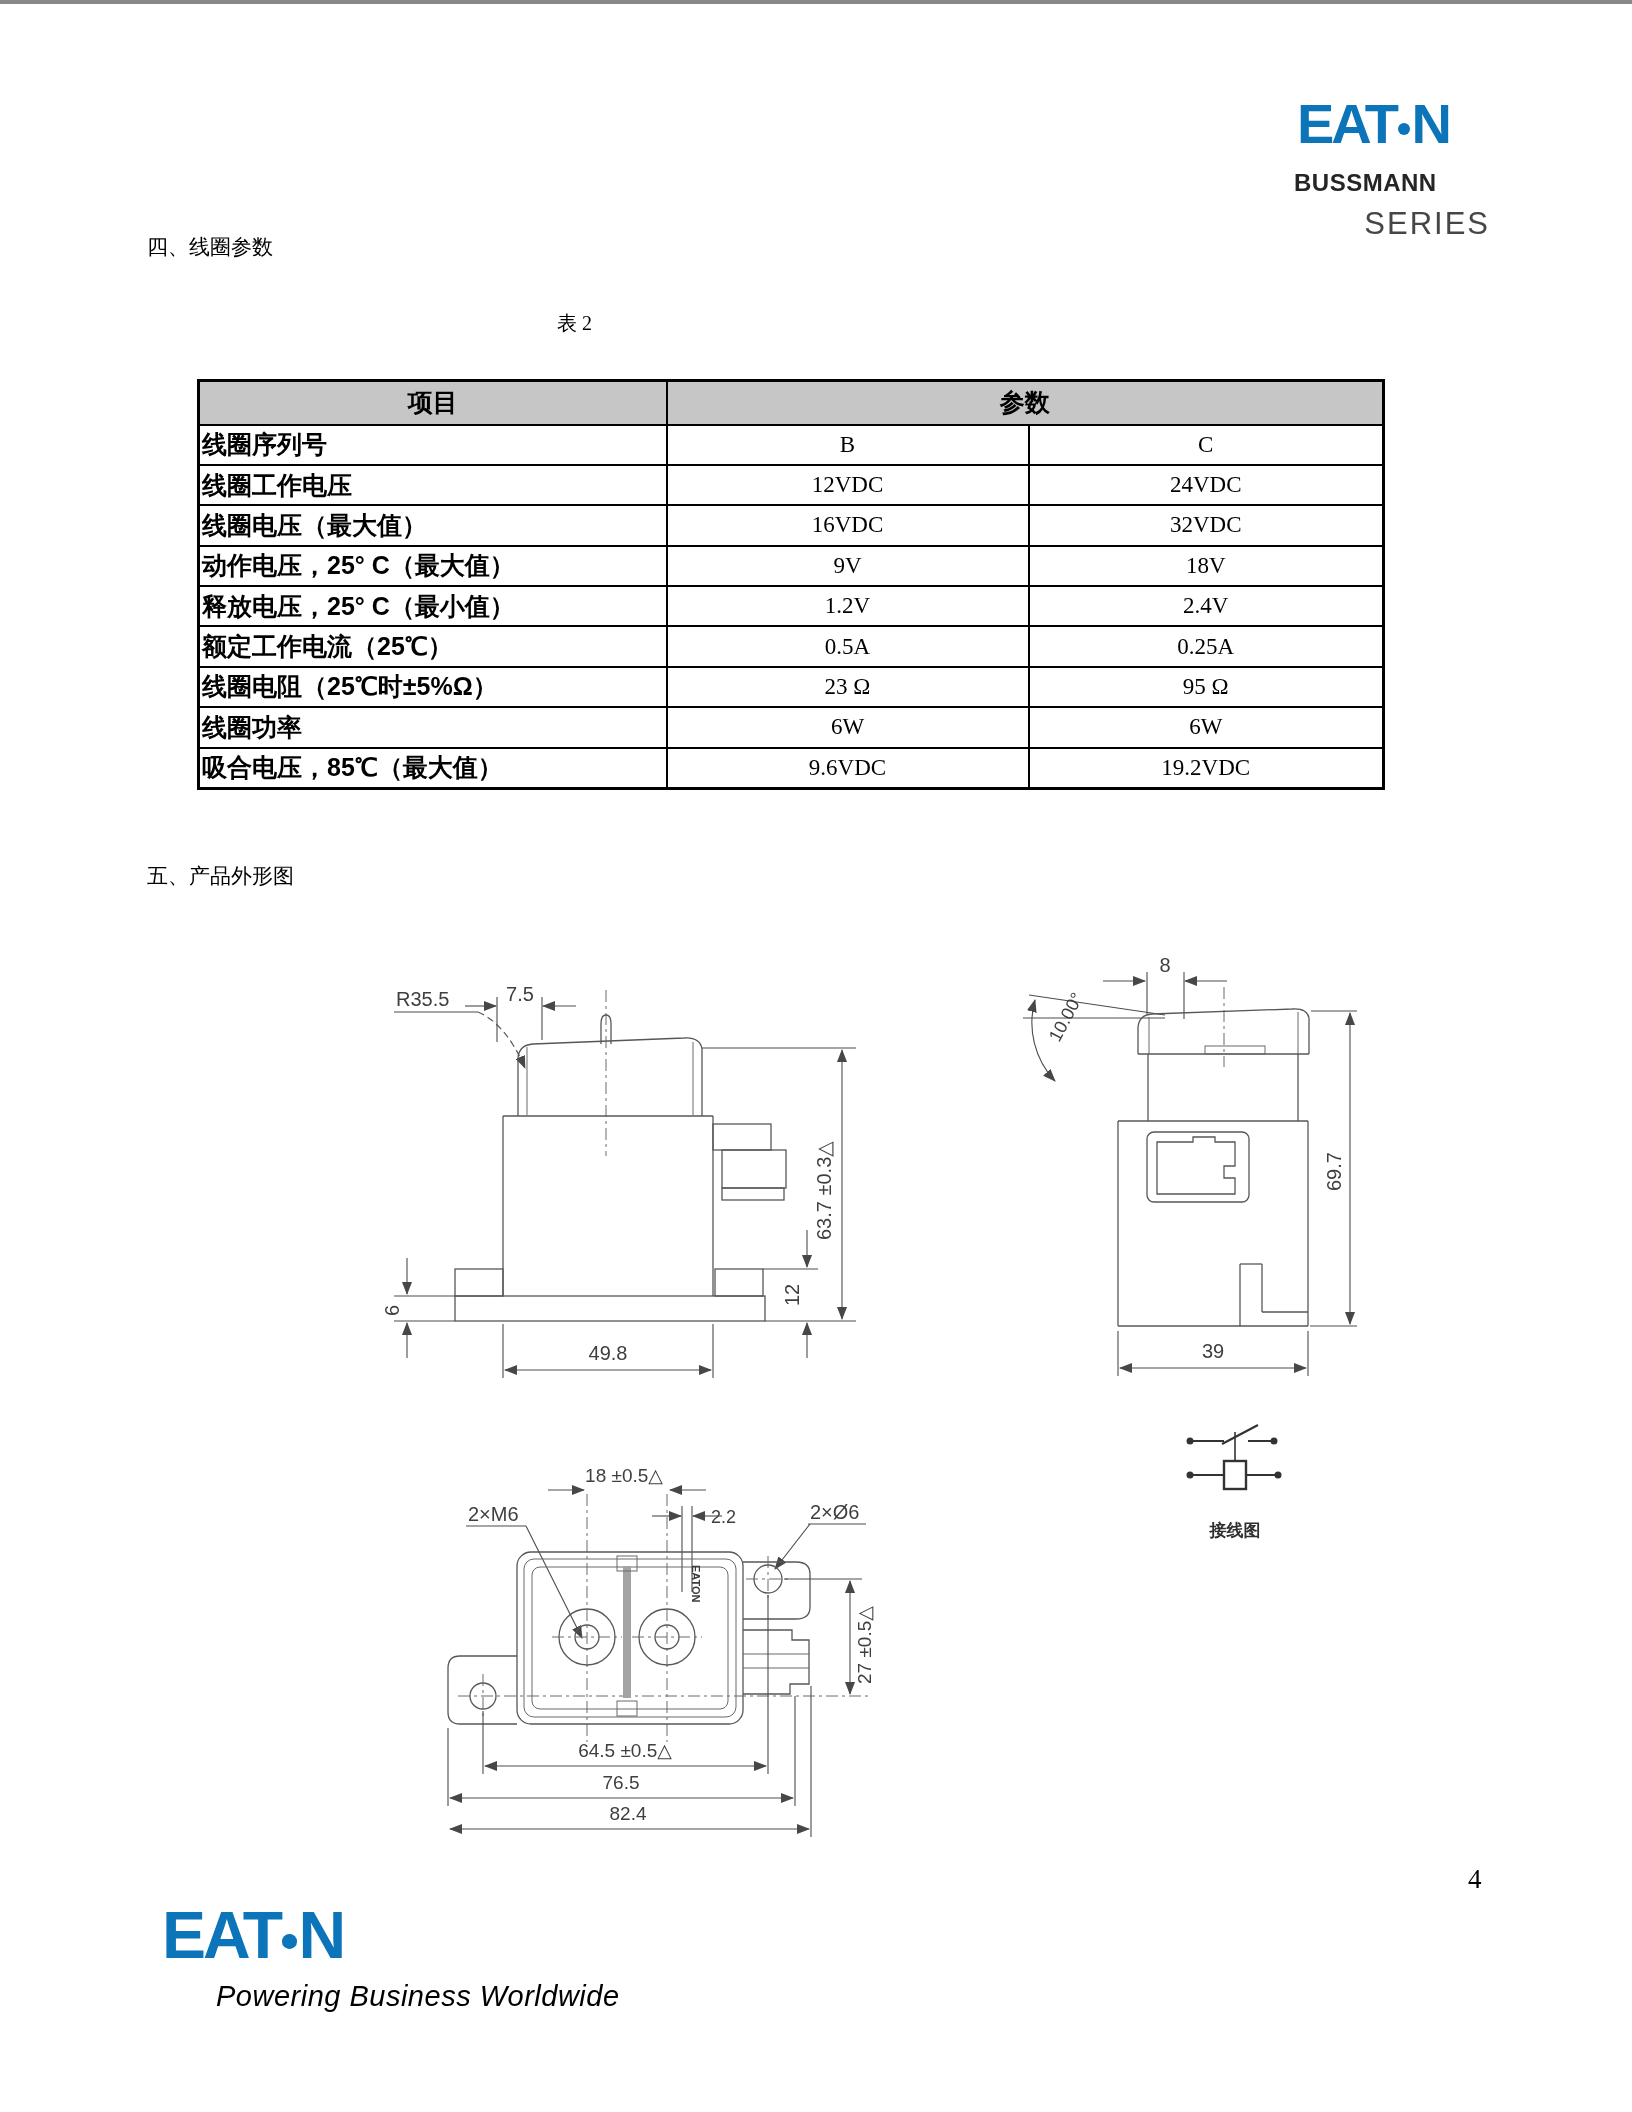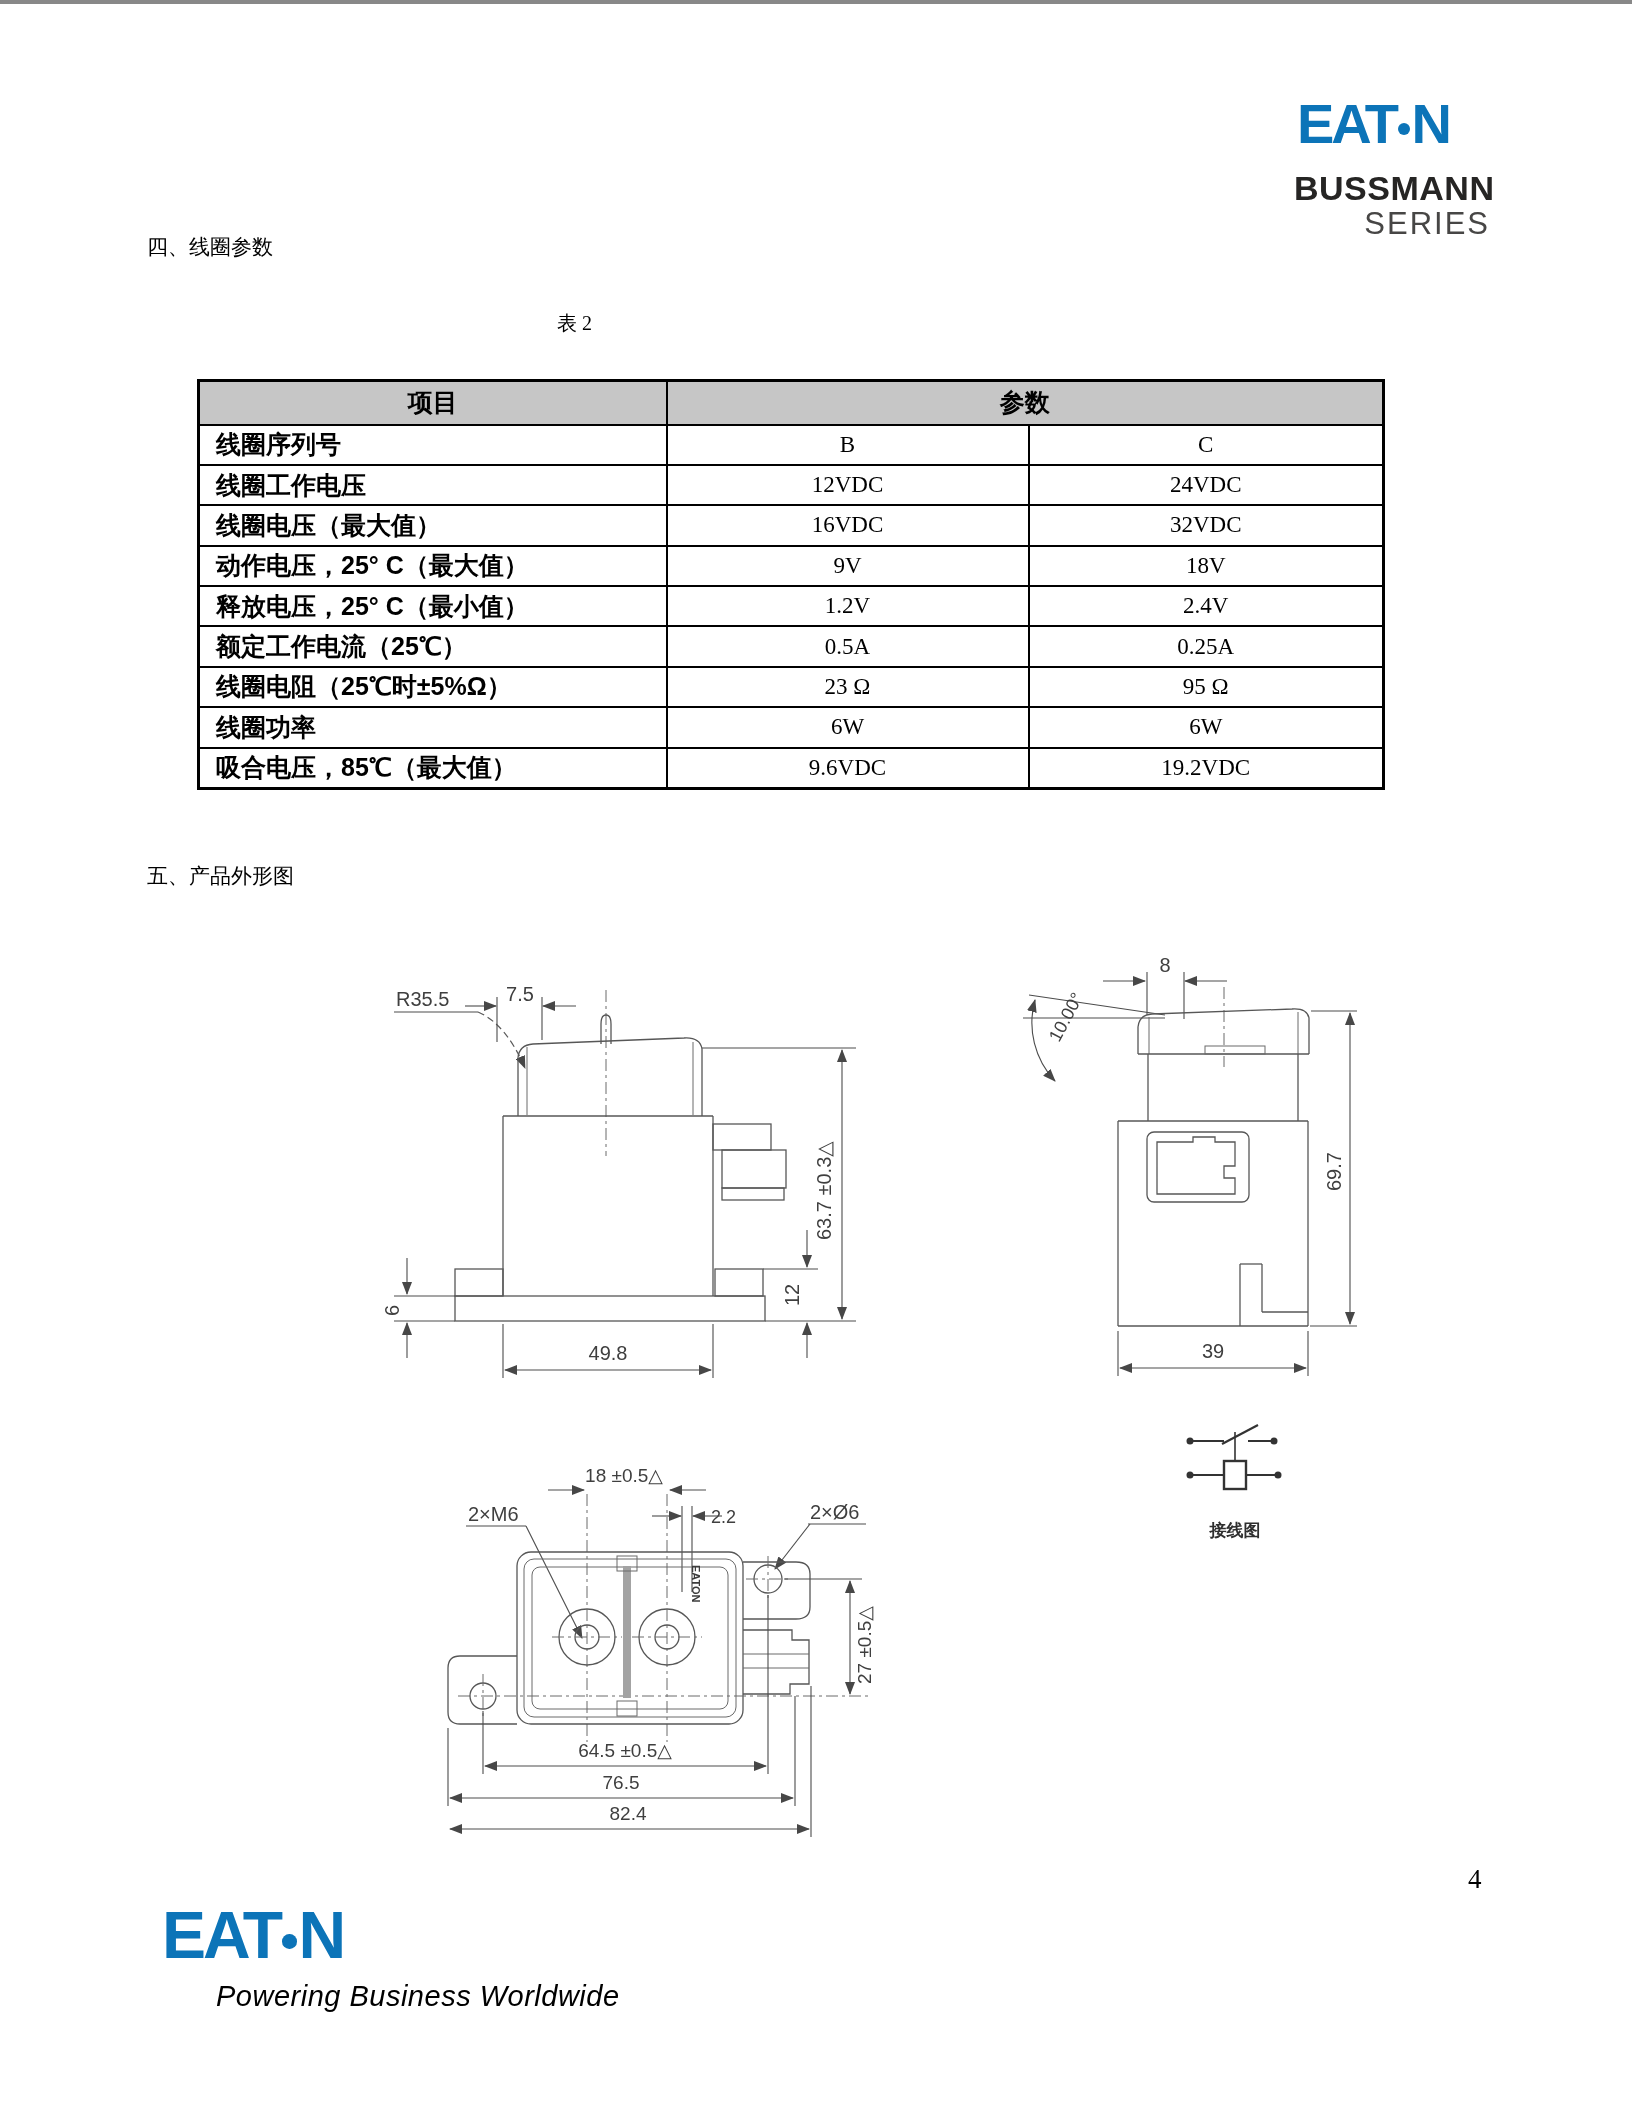--- a/index.html
+++ b/index.html
@@ -7,34 +7,34 @@
   #page{position:relative;width:1632px;height:2112px;background:#ffffff;margin:4px auto;
         font-family:"Liberation Sans",sans-serif;color:#000;overflow:hidden;}
   .abs{position:absolute;}
 
   
   .eaton-word{font-weight:900;letter-spacing:-3px;color:#0c74b8;line-height:1;
               font-family:"Liberation Sans",sans-serif;white-space:nowrap;}
   .eaton-dot{display:inline-block;background:#0c74b8;border-radius:50%;
              width:.22em;height:.22em;vertical-align:.14em;margin:0 .03em;}
   #logo-top .eaton-word{font-size:56px;}
-  #logo-top-bussmann{font-size:34px;font-weight:700;color:#262524;letter-spacing:0.5px;line-height:1;}
+  #logo-top-bussmann{font-size:24px;font-weight:700;color:#262524;letter-spacing:0.5px;line-height:1;}
   #logo-top-series{font-size:31px;font-weight:400;color:#474645;letter-spacing:2px;line-height:1;
                    width:196px;text-align:right;}
 
   
   .sec-heading{font-family:"Liberation Serif",serif;font-size:21px;color:#000;line-height:1;}
   #table-caption{font-family:"Liberation Serif",serif;font-size:20px;}
 
   
   #coil-table{border-collapse:collapse;table-layout:fixed;width:1185px;height:411px;
               border:3px solid #000;}
   #coil-table th,#coil-table td{border:2px solid #000;padding:0;}
   #coil-table th{background:#c6c6c6;font-size:25px;font-weight:700;text-align:center;height:44px;}
-  #coil-table td.item{font-size:25px;font-weight:700;text-align:left;padding-left:16px;
+  #coil-table td.item{font-size:25px;font-weight:700;text-align:left;padding-left:2px;
                       font-family:"Liberation Sans",sans-serif;}
   #coil-table td.val{font-size:23px;font-weight:400;text-align:center;
                      font-family:"Liberation Serif",serif;}
 
   
   svg{overflow:visible;}
   svg text{font-family:"Liberation Sans",sans-serif;fill:#3f3f3f;}
   .dl{stroke:#575757;stroke-width:1.3;fill:none;}           
   .dl-thin{stroke:#6a6a6a;stroke-width:1;fill:none;}        
   .dim{stroke:#4c4c4c;stroke-width:1.1;fill:none;}          

